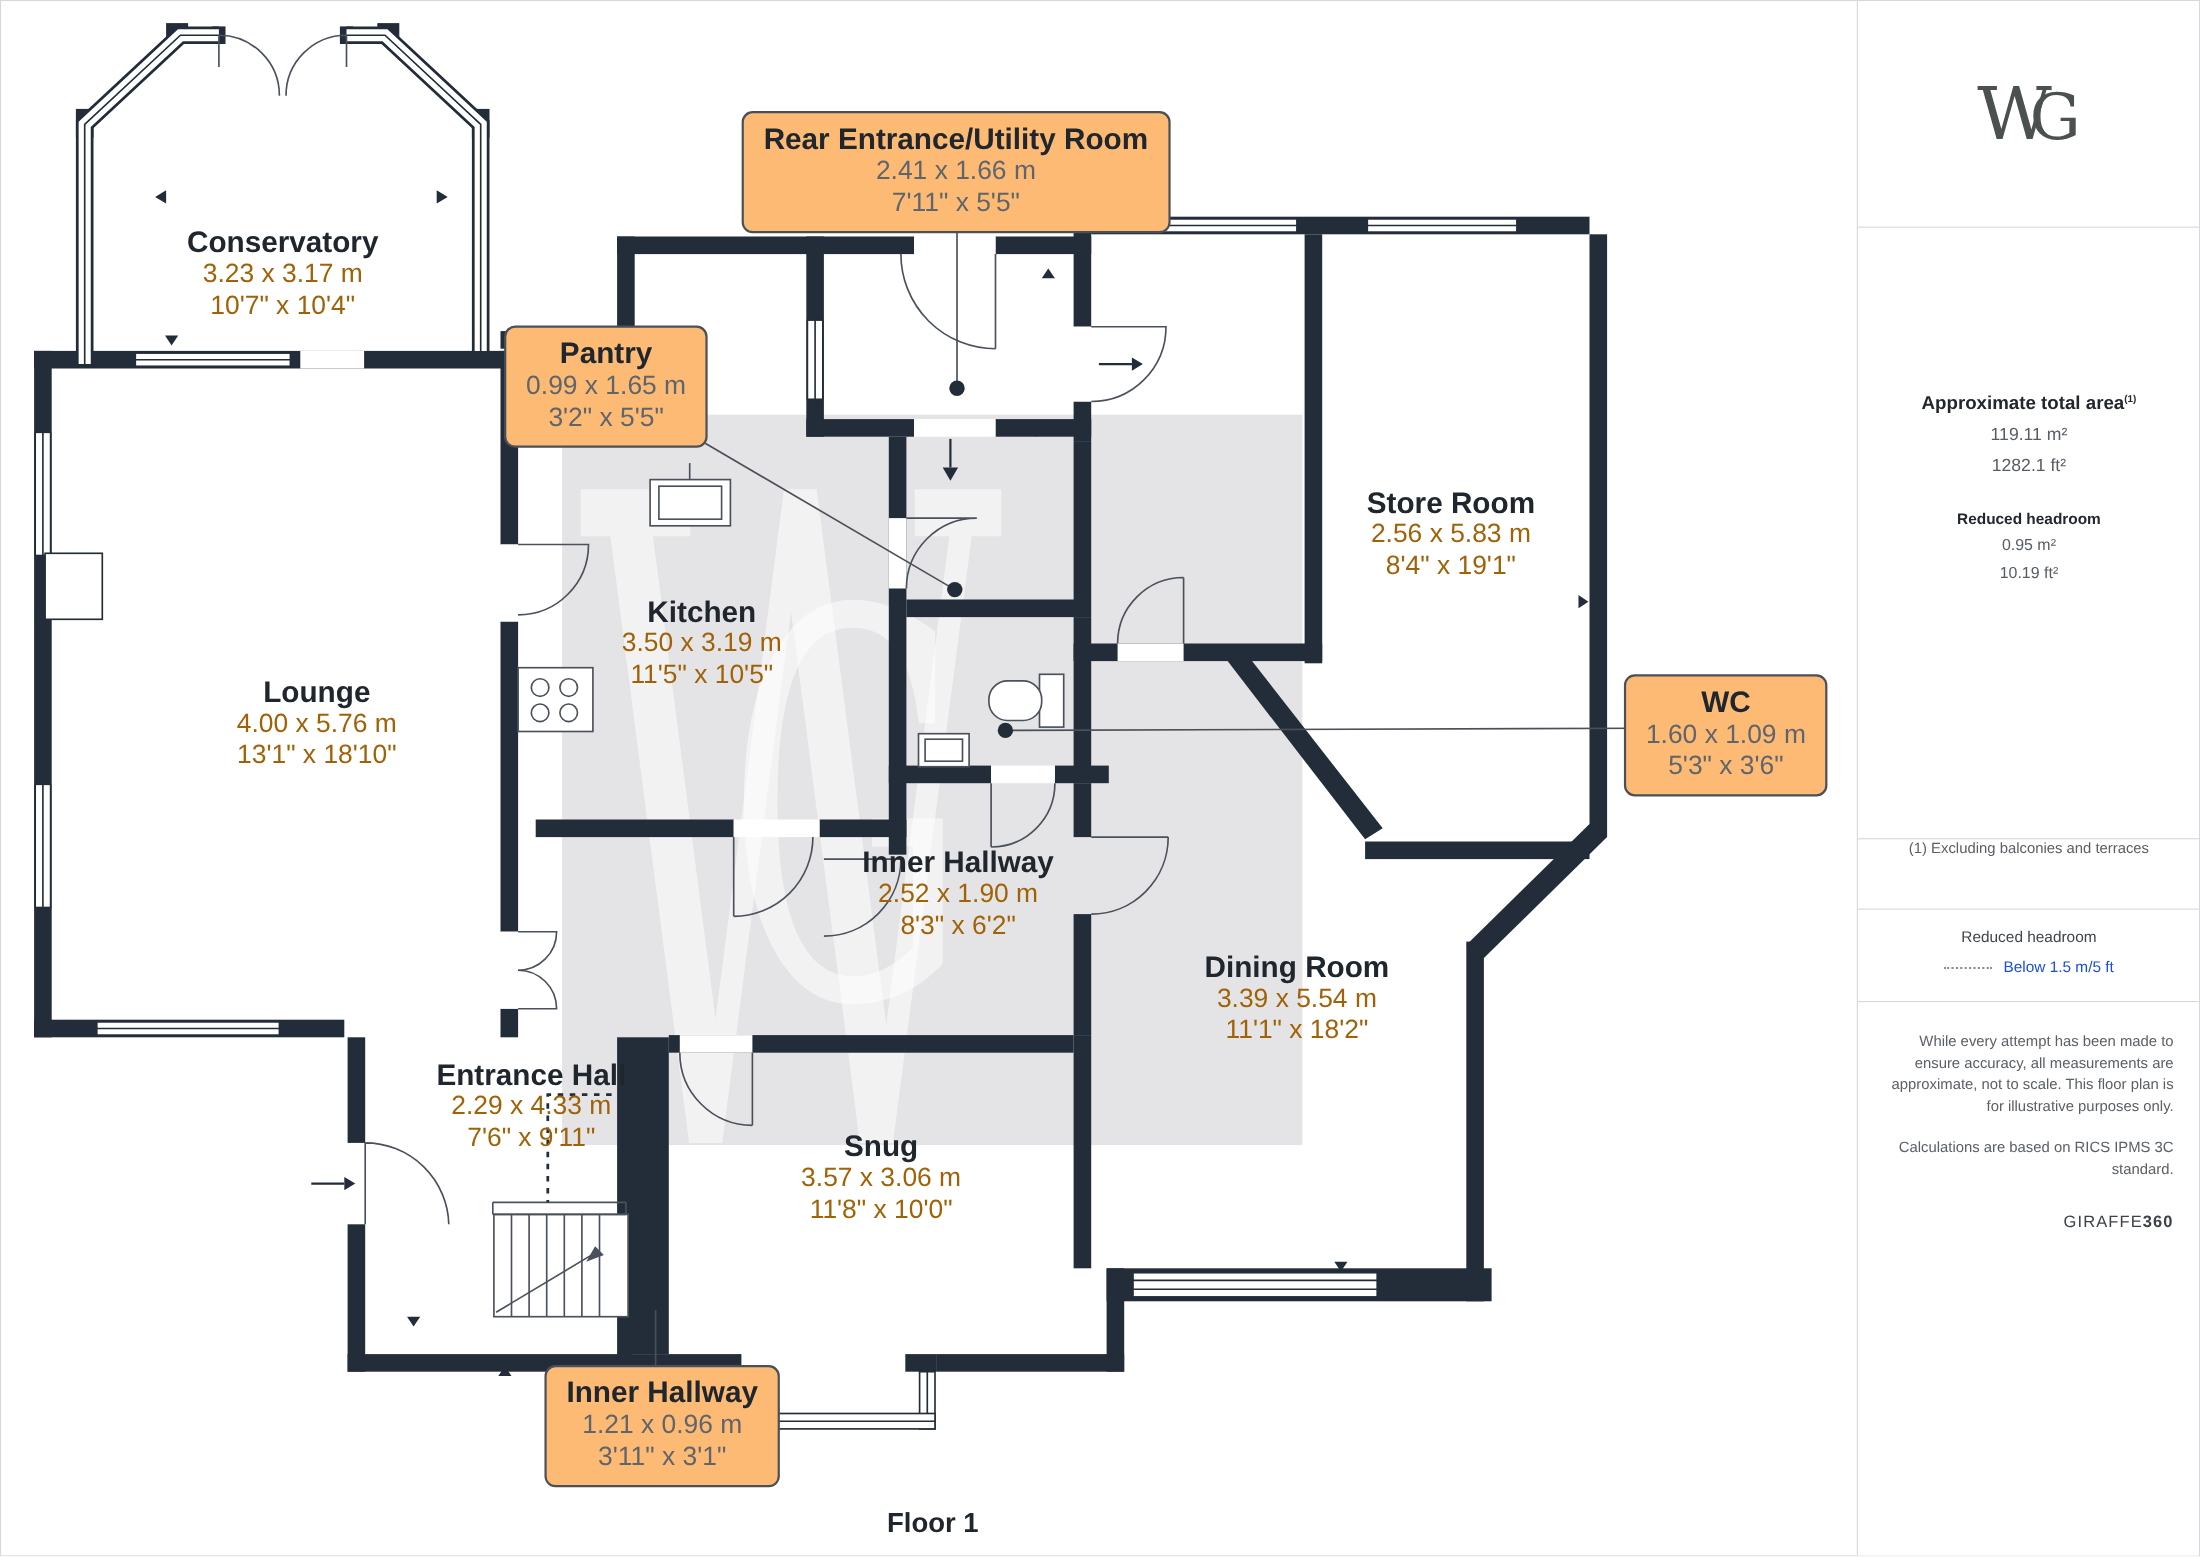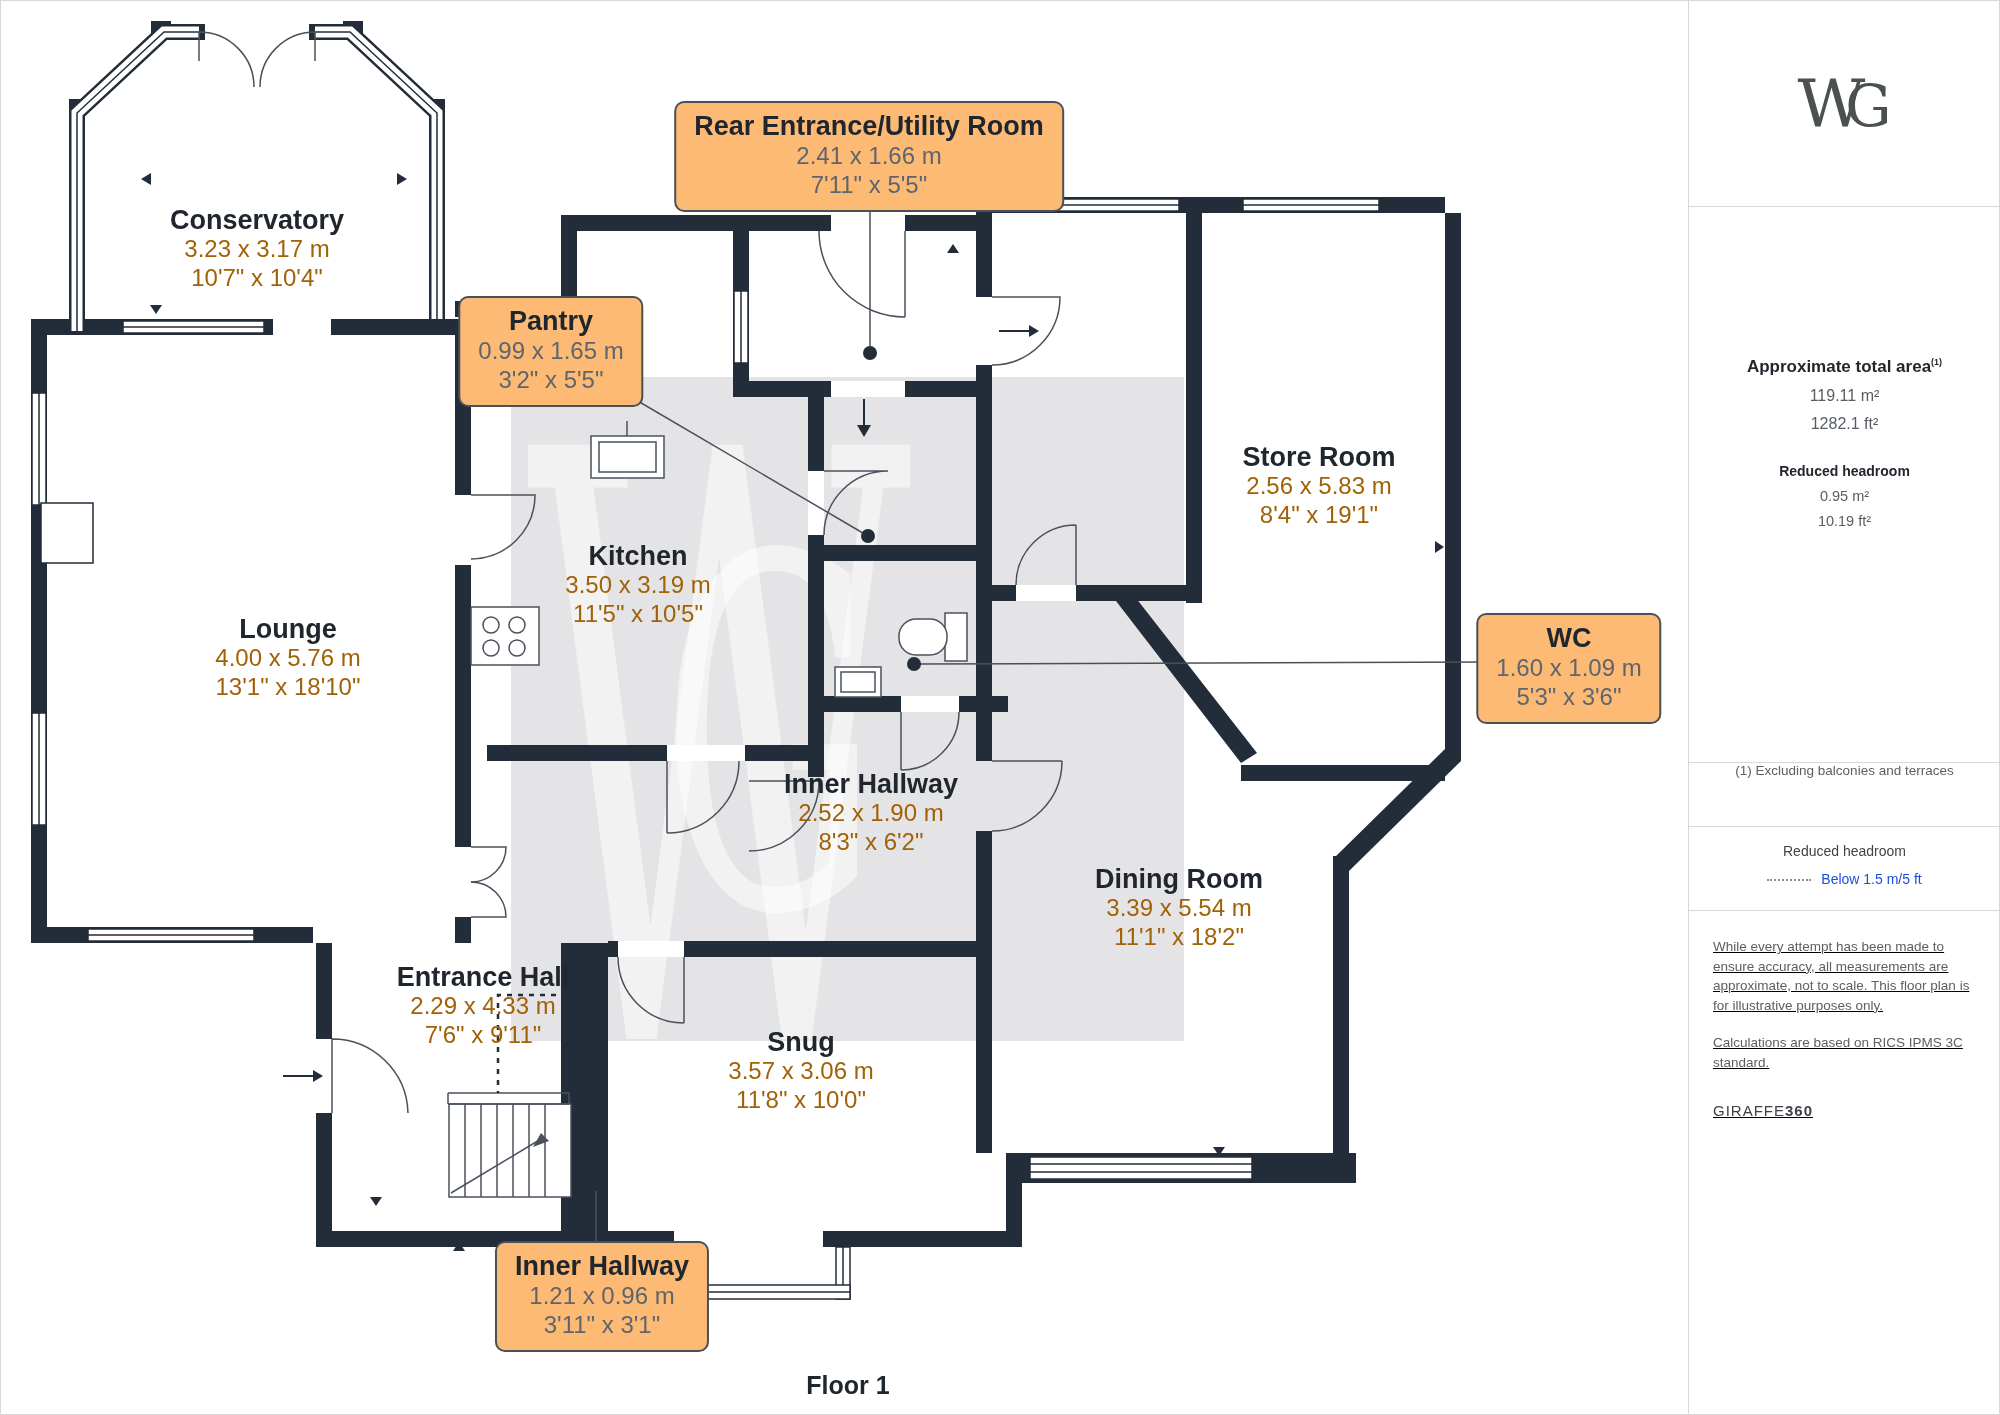--- a/index.html
+++ b/index.html
@@ -33,21 +33,21 @@
   .sb-stats .st-val{font-size:16px;color:#575d64;margin-top:10px;}
   .sb-stats .st-sub{font-size:14px;font-weight:700;color:#22272e;margin-top:30px;}
   .sb-stats .st-val2{font-size:14.5px;color:#575d64;margin-top:9px;}
   .sb-foot{height:64px;display:flex;justify-content:center;
            font-size:13.5px;color:#5a6066;}
   .sb-legend{height:84px;text-align:center;padding-top:16px;}
   .sb-legend .lg-title{font-size:14px;color:#3f454c;}
   .sb-legend .lg-row{margin-top:12px;font-size:14px;color:#1d4ed8;}
   .dash{display:inline-block;width:44px;border-top:2px dotted #8a9097;
         vertical-align:middle;margin-right:10px;}
-  .sb-disc{border-bottom:none;padding:26px 24px 0 24px;text-align:left;text-decoration:underline;}
+  .sb-disc{border-bottom:none;padding:26px 24px 0 24px;text-align:right;}
   .sb-disc p{font-size:13.5px;color:#5a6066;line-height:1.45;margin:0 0 18px 0;}
   .brand{margin-top:30px;font-size:15px;letter-spacing:1px;color:#3c4248;}
   .brand .b-sfx{font-weight:700;}
 </style>
 </head>
 <body>
 
 <div class="stage">
 
   <svg class="plan-svg" width="1688" height="1415" viewBox="0 0 1688 1415">

